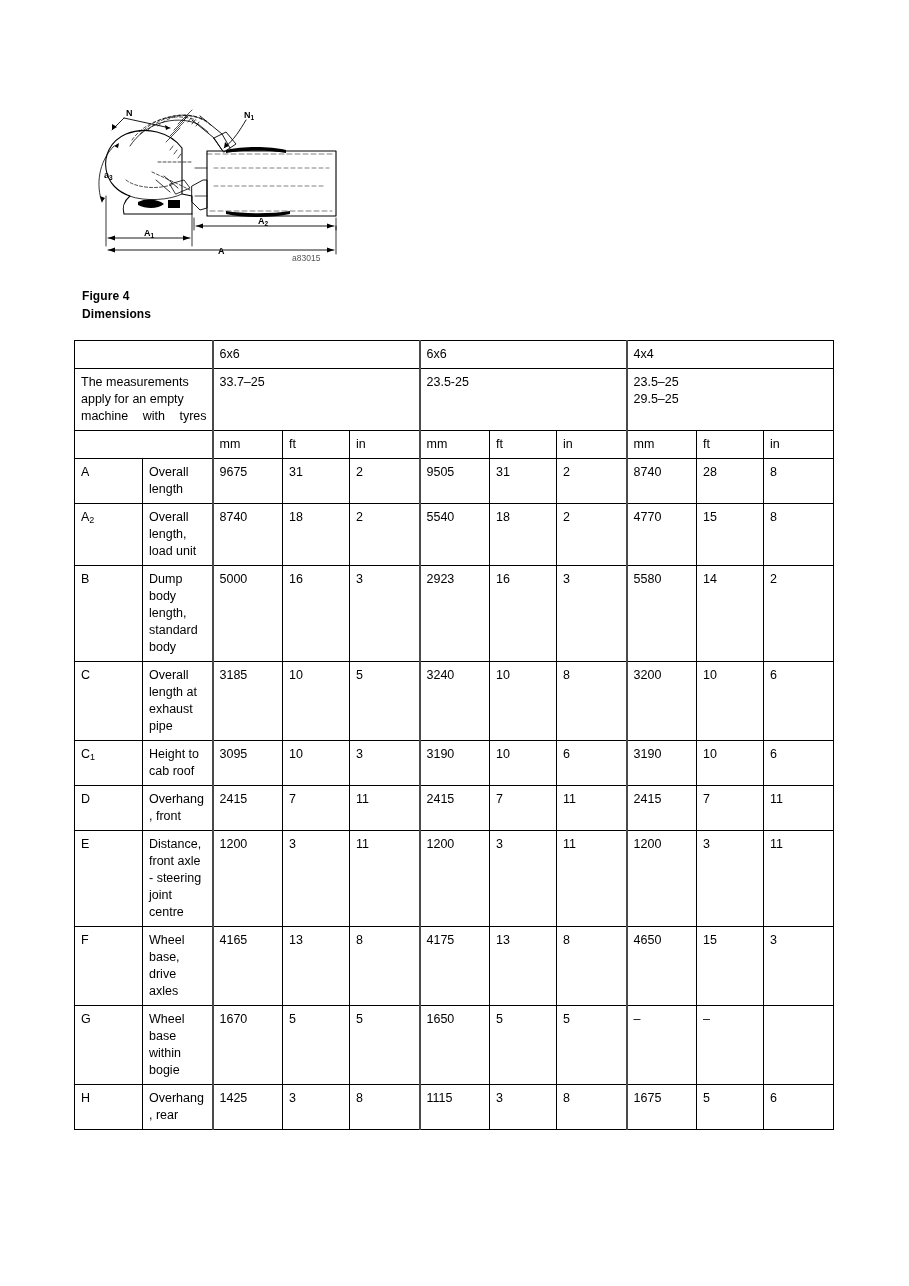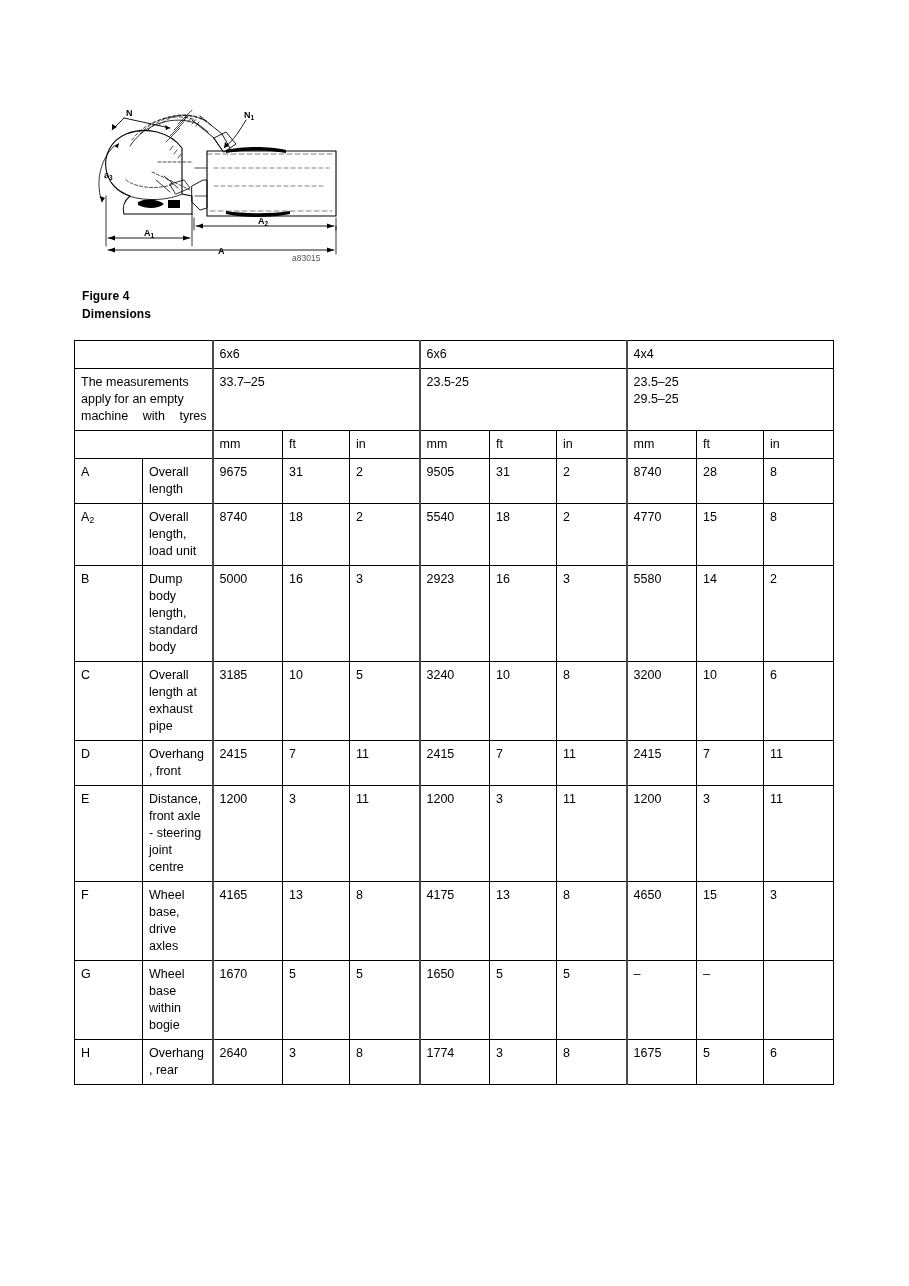--- a/index.html
+++ b/index.html
@@ -282,20 +282,33 @@
           <td>10</td>
           <td class="light-left">5</td>
           <td class="gsep-left">3240</td>
           <td>10</td>
           <td class="light-left">8</td>
           <td class="gsep-left">3200</td>
           <td>10</td>
           <td class="light-left">6</td>
         </tr>
         <tr>
+          <td>C<sub>1</sub></td>
+          <td class="just-last-left">Height to cab roof</td>
+          <td class="gsep-left">3095</td>
+          <td>10</td>
+          <td class="light-left">3</td>
+          <td class="gsep-left">3190</td>
+          <td>10</td>
+          <td class="light-left">6</td>
+          <td class="gsep-left">3190</td>
+          <td>10</td>
+          <td class="light-left">6</td>
+        </tr>
+        <tr>
           <td>D</td>
           <td class="just-last-left">Overhang, front</td>
           <td class="gsep-left">2415</td>
           <td>7</td>
           <td class="light-left">11</td>
           <td class="gsep-left">2415</td>
           <td>7</td>
           <td class="light-left">11</td>
           <td class="gsep-left">2415</td>
           <td>7</td>
@@ -336,24 +349,24 @@
           <td class="gsep-left">1650</td>
           <td>5</td>
           <td class="light-left">5</td>
           <td class="gsep-left">–</td>
           <td>–</td>
           <td class="light-left"></td>
         </tr>
         <tr>
           <td>H</td>
           <td class="just-last-left">Overhang, rear</td>
-          <td class="gsep-left">2640</td>
-          <td>3</td>
-          <td class="light-left">8</td>
-          <td class="gsep-left">1774</td>
+          <td class="gsep-left">1425</td>
+          <td>3</td>
+          <td class="light-left">8</td>
+          <td class="gsep-left">1115</td>
           <td>3</td>
           <td class="light-left">8</td>
           <td class="gsep-left">1675</td>
           <td>5</td>
           <td class="light-left">6</td>
         </tr>
       </tbody>
   </table>
 </div>
 

